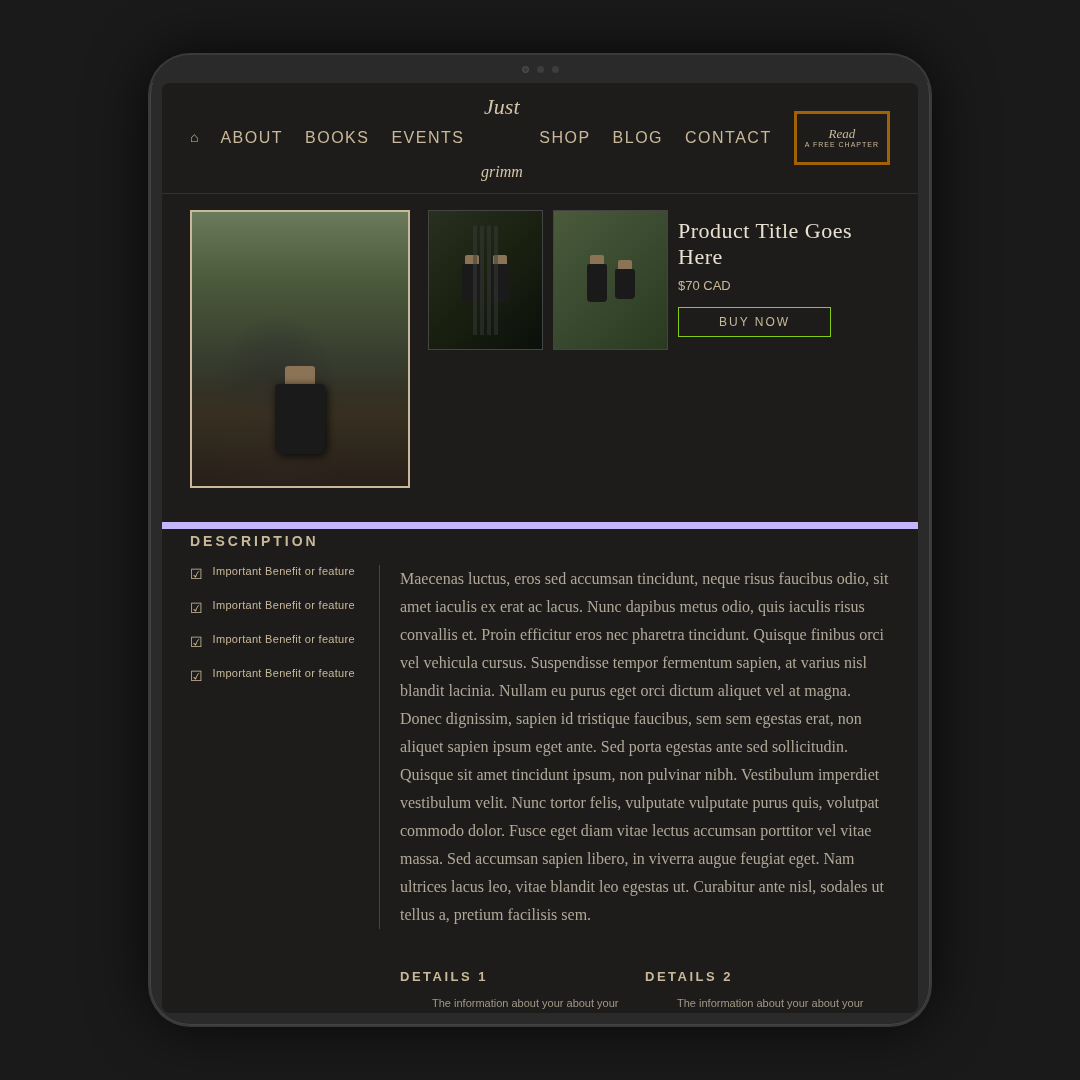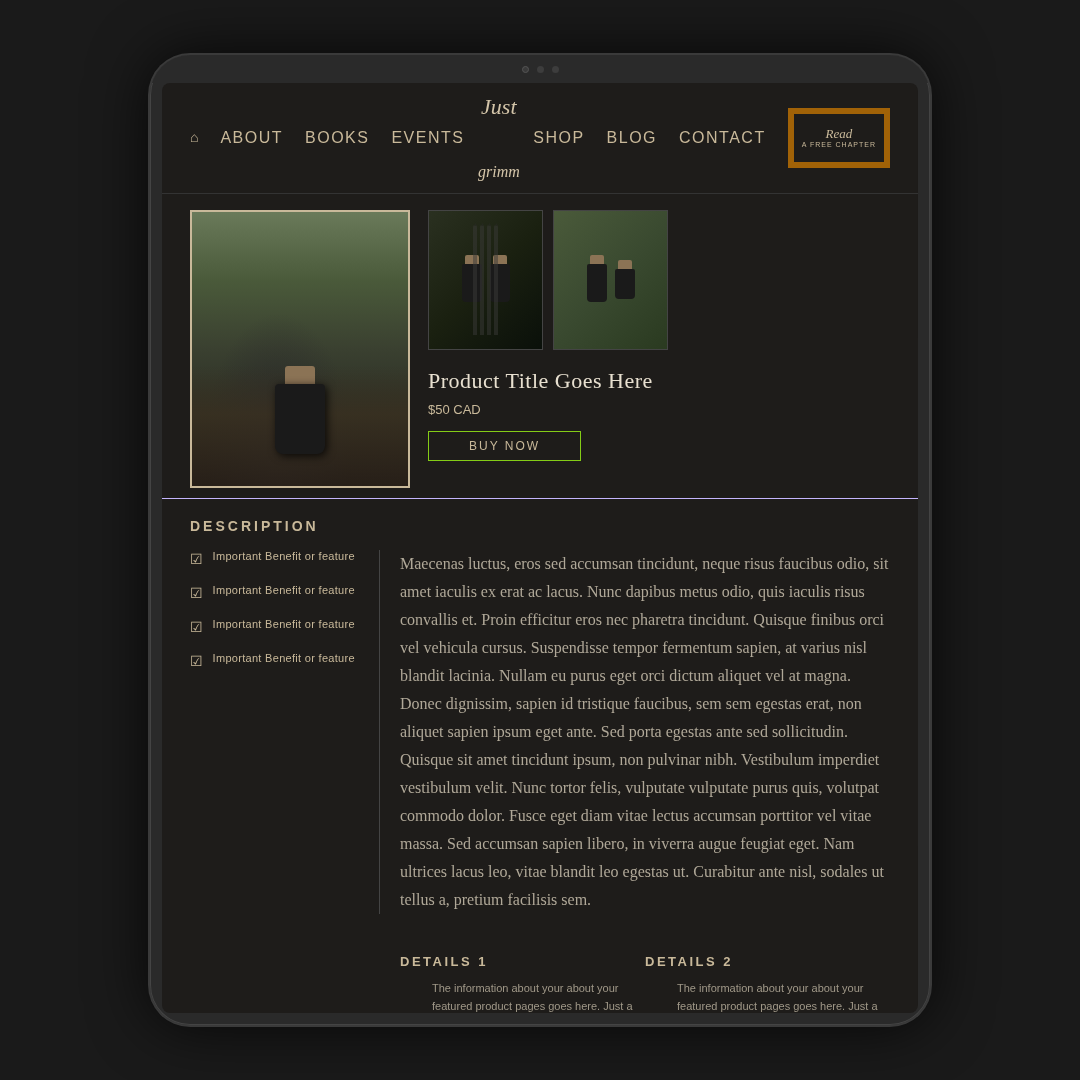--- a/index.html
+++ b/index.html
@@ -113,21 +113,21 @@
       align-items: center;
       gap: 22px;
     }
 
     .nav-read-btn {
       text-align: center;
       color: #c9b99a;
       font-style: italic;
       font-size: 13px;
       font-family: 'Palatino Linotype', Palatino, serif;
-      border: 6px solid #a16207;
+      border: 3px solid #a16207;
       padding: 12px 8px;
       cursor: pointer;
       line-height: 1.2;
     }
 
     .nav-read-sub {
       font-style: normal;
       font-size: 7px;
       letter-spacing: 1px;
       font-family: Arial, sans-serif;
@@ -217,21 +217,21 @@
       left: 0;
       right: 0;
       height: 60%;
       background: linear-gradient(180deg, #7a8a6a 0%, #5a6a4a 100%);
       opacity: 0.6;
     }
 
     .product-right {
       flex: 1;
       display: flex;
-      flex-direction: column;
+      flex-direction: row;
       gap: 10px;
     }
 
     .thumbnail-row {
       display: flex;
       gap: 10px;
     }
 
     .thumbnail {
       width: 115px;
@@ -313,22 +313,23 @@
       font-size: 12px;
       letter-spacing: 2px;
       text-transform: uppercase;
       font-family: Arial, sans-serif;
       cursor: pointer;
       background: transparent;
     }
 
     
     .description-section {
-      padding: 19px 28px 20px 28px;
-      border-top: 1px solid #c4b5fd;
+      padding: 4px 28px 20px 28px;
+      border-top: 7px solid #c4b5fd;
+      margin-top: 24px;
     }
 
     .section-heading {
       font-size: 14px;
       letter-spacing: 3px;
       color: #c9b99a;
       text-transform: uppercase;
       font-family: Arial, sans-serif;
       margin-bottom: 16px;
     }
@@ -513,21 +514,21 @@
               <div class="mini-bottle" style="height:40px;">
                 <div class="mini-bottle-cap"></div>
                 <div class="mini-bottle-body" style="height:30px;"></div>
               </div>
             </div>
           </div>
         </div>
 
         <div class="product-info">
           <h1 class="product-title">Product Title Goes Here</h1>
-          <div class="product-price">$50 CAD</div>
+          <div class="product-price">$70 CAD</div>
           <button class="buy-now-btn">BUY NOW</button>
         </div>
       </div>
     </div>
 
     <div class="description-section">
       <h2 class="section-heading">Description</h2>
       <div class="description-grid">
 
         <div class="benefits-list">

